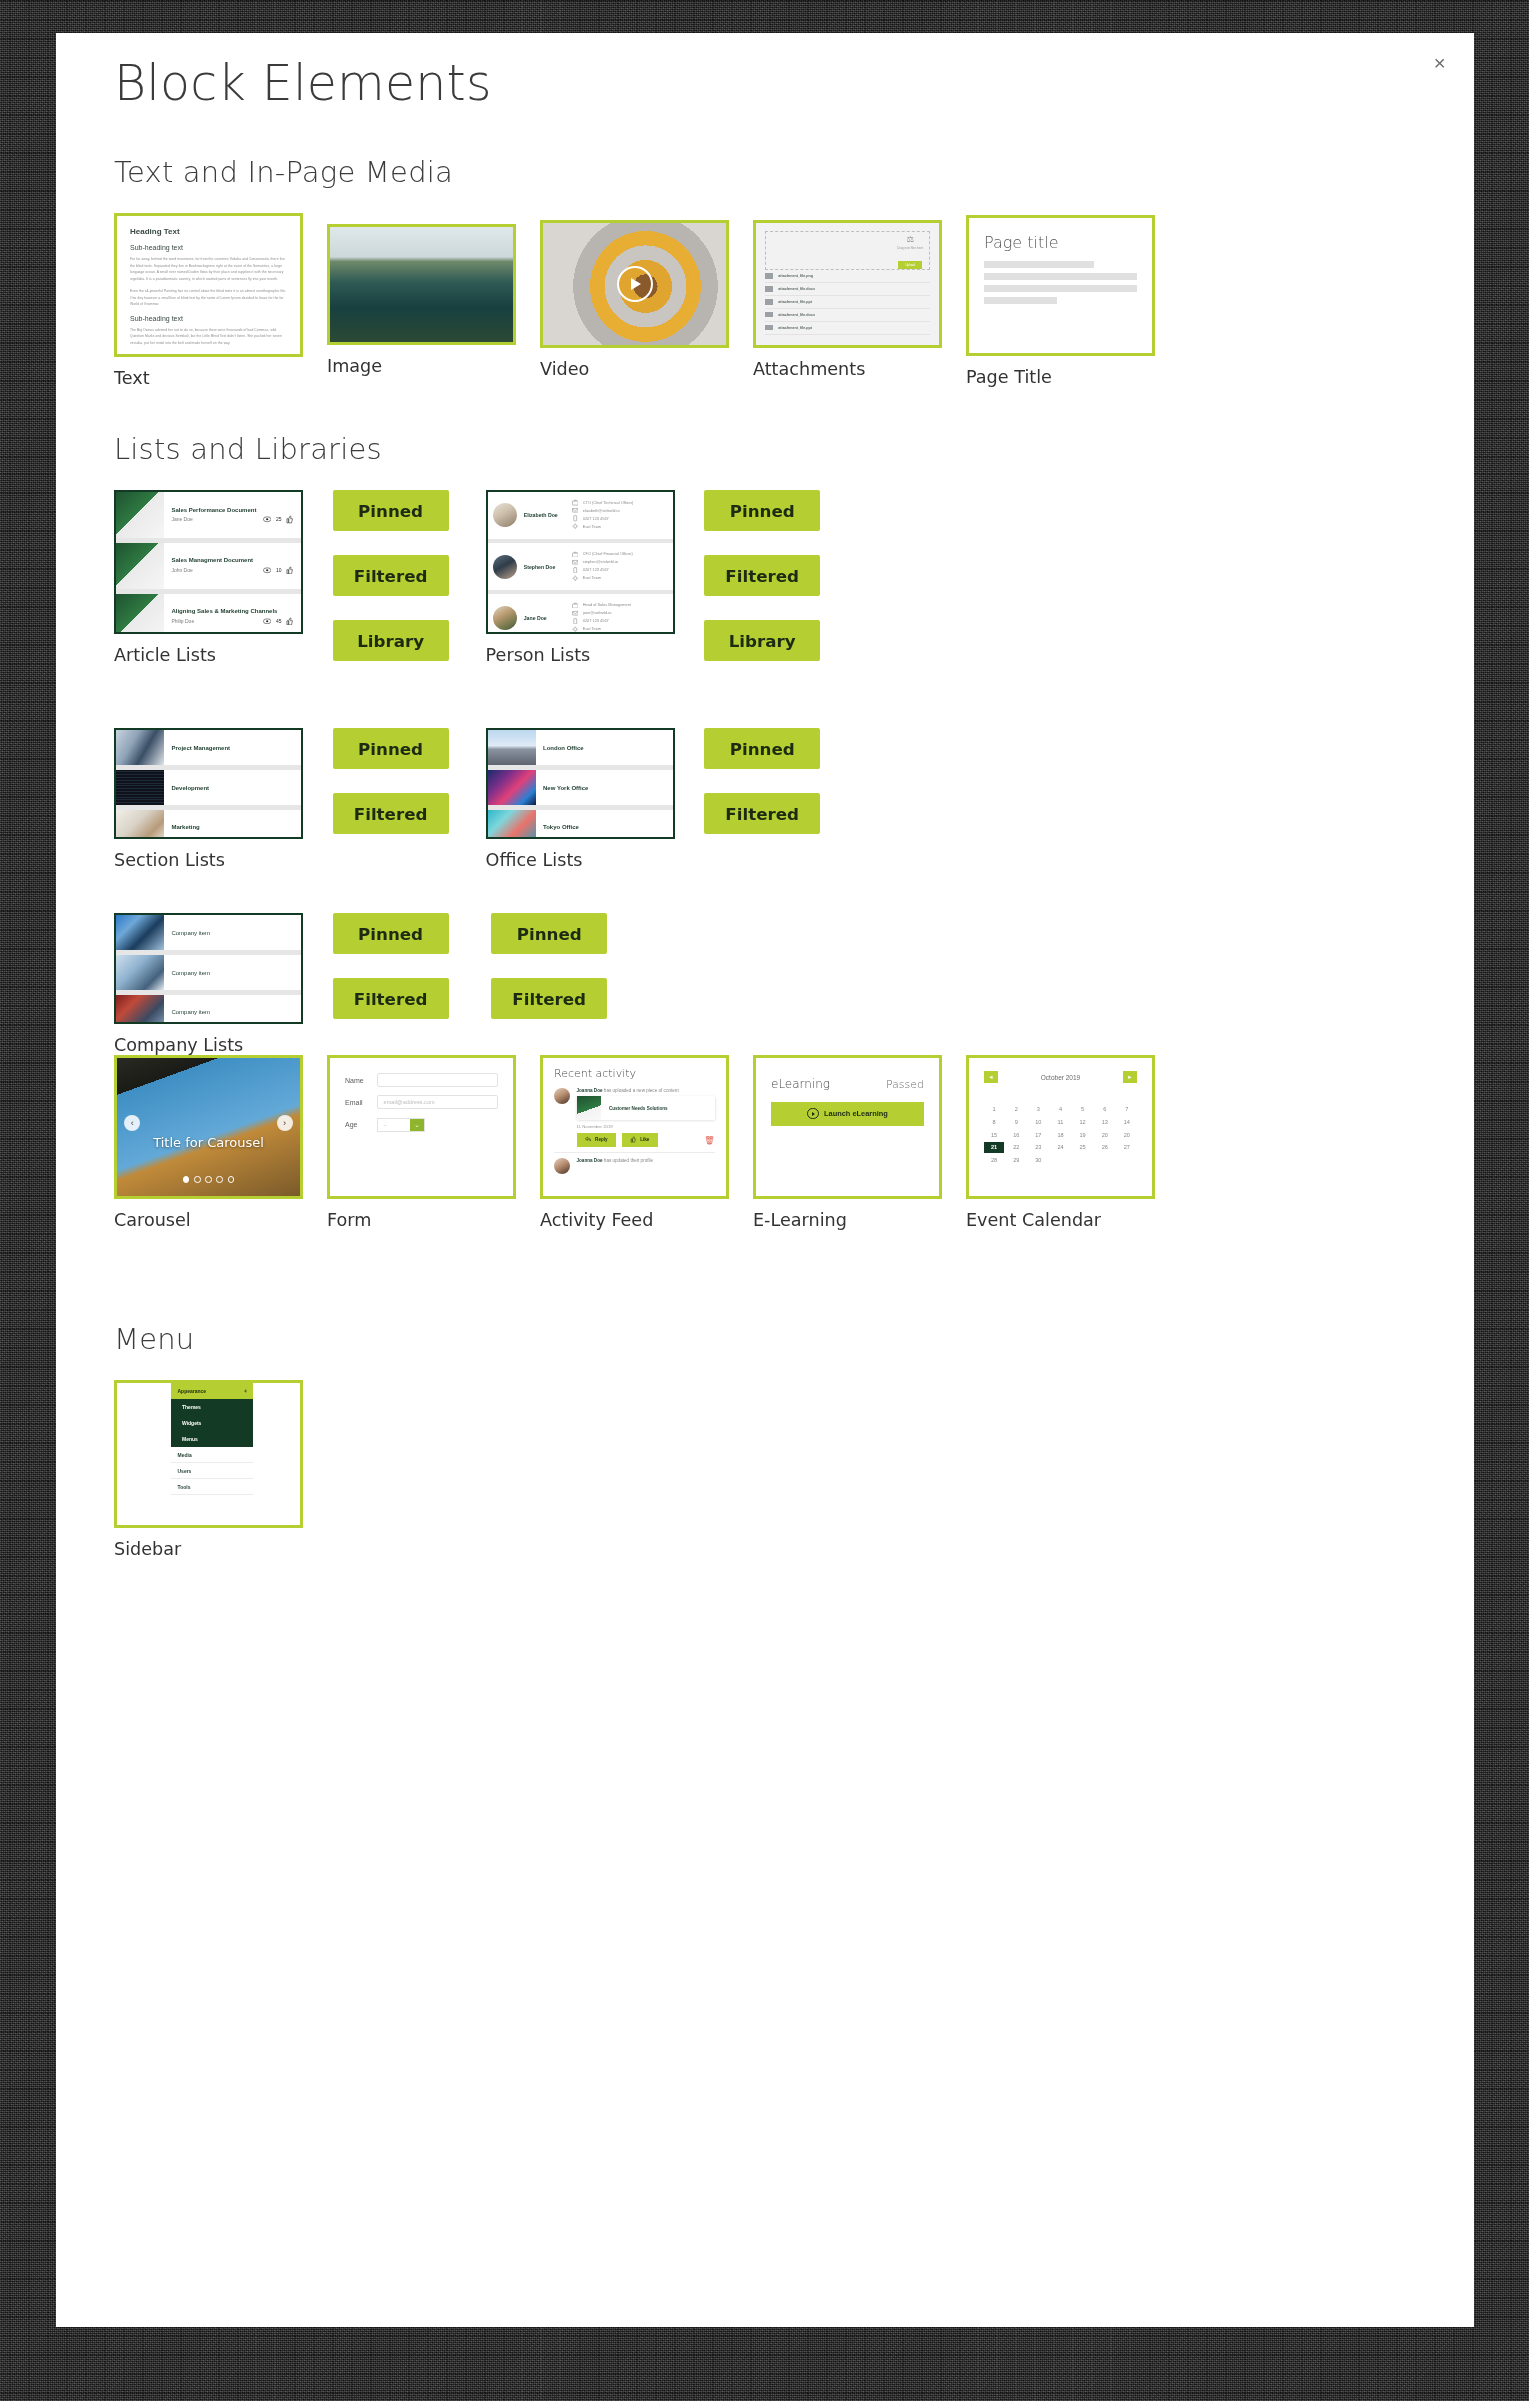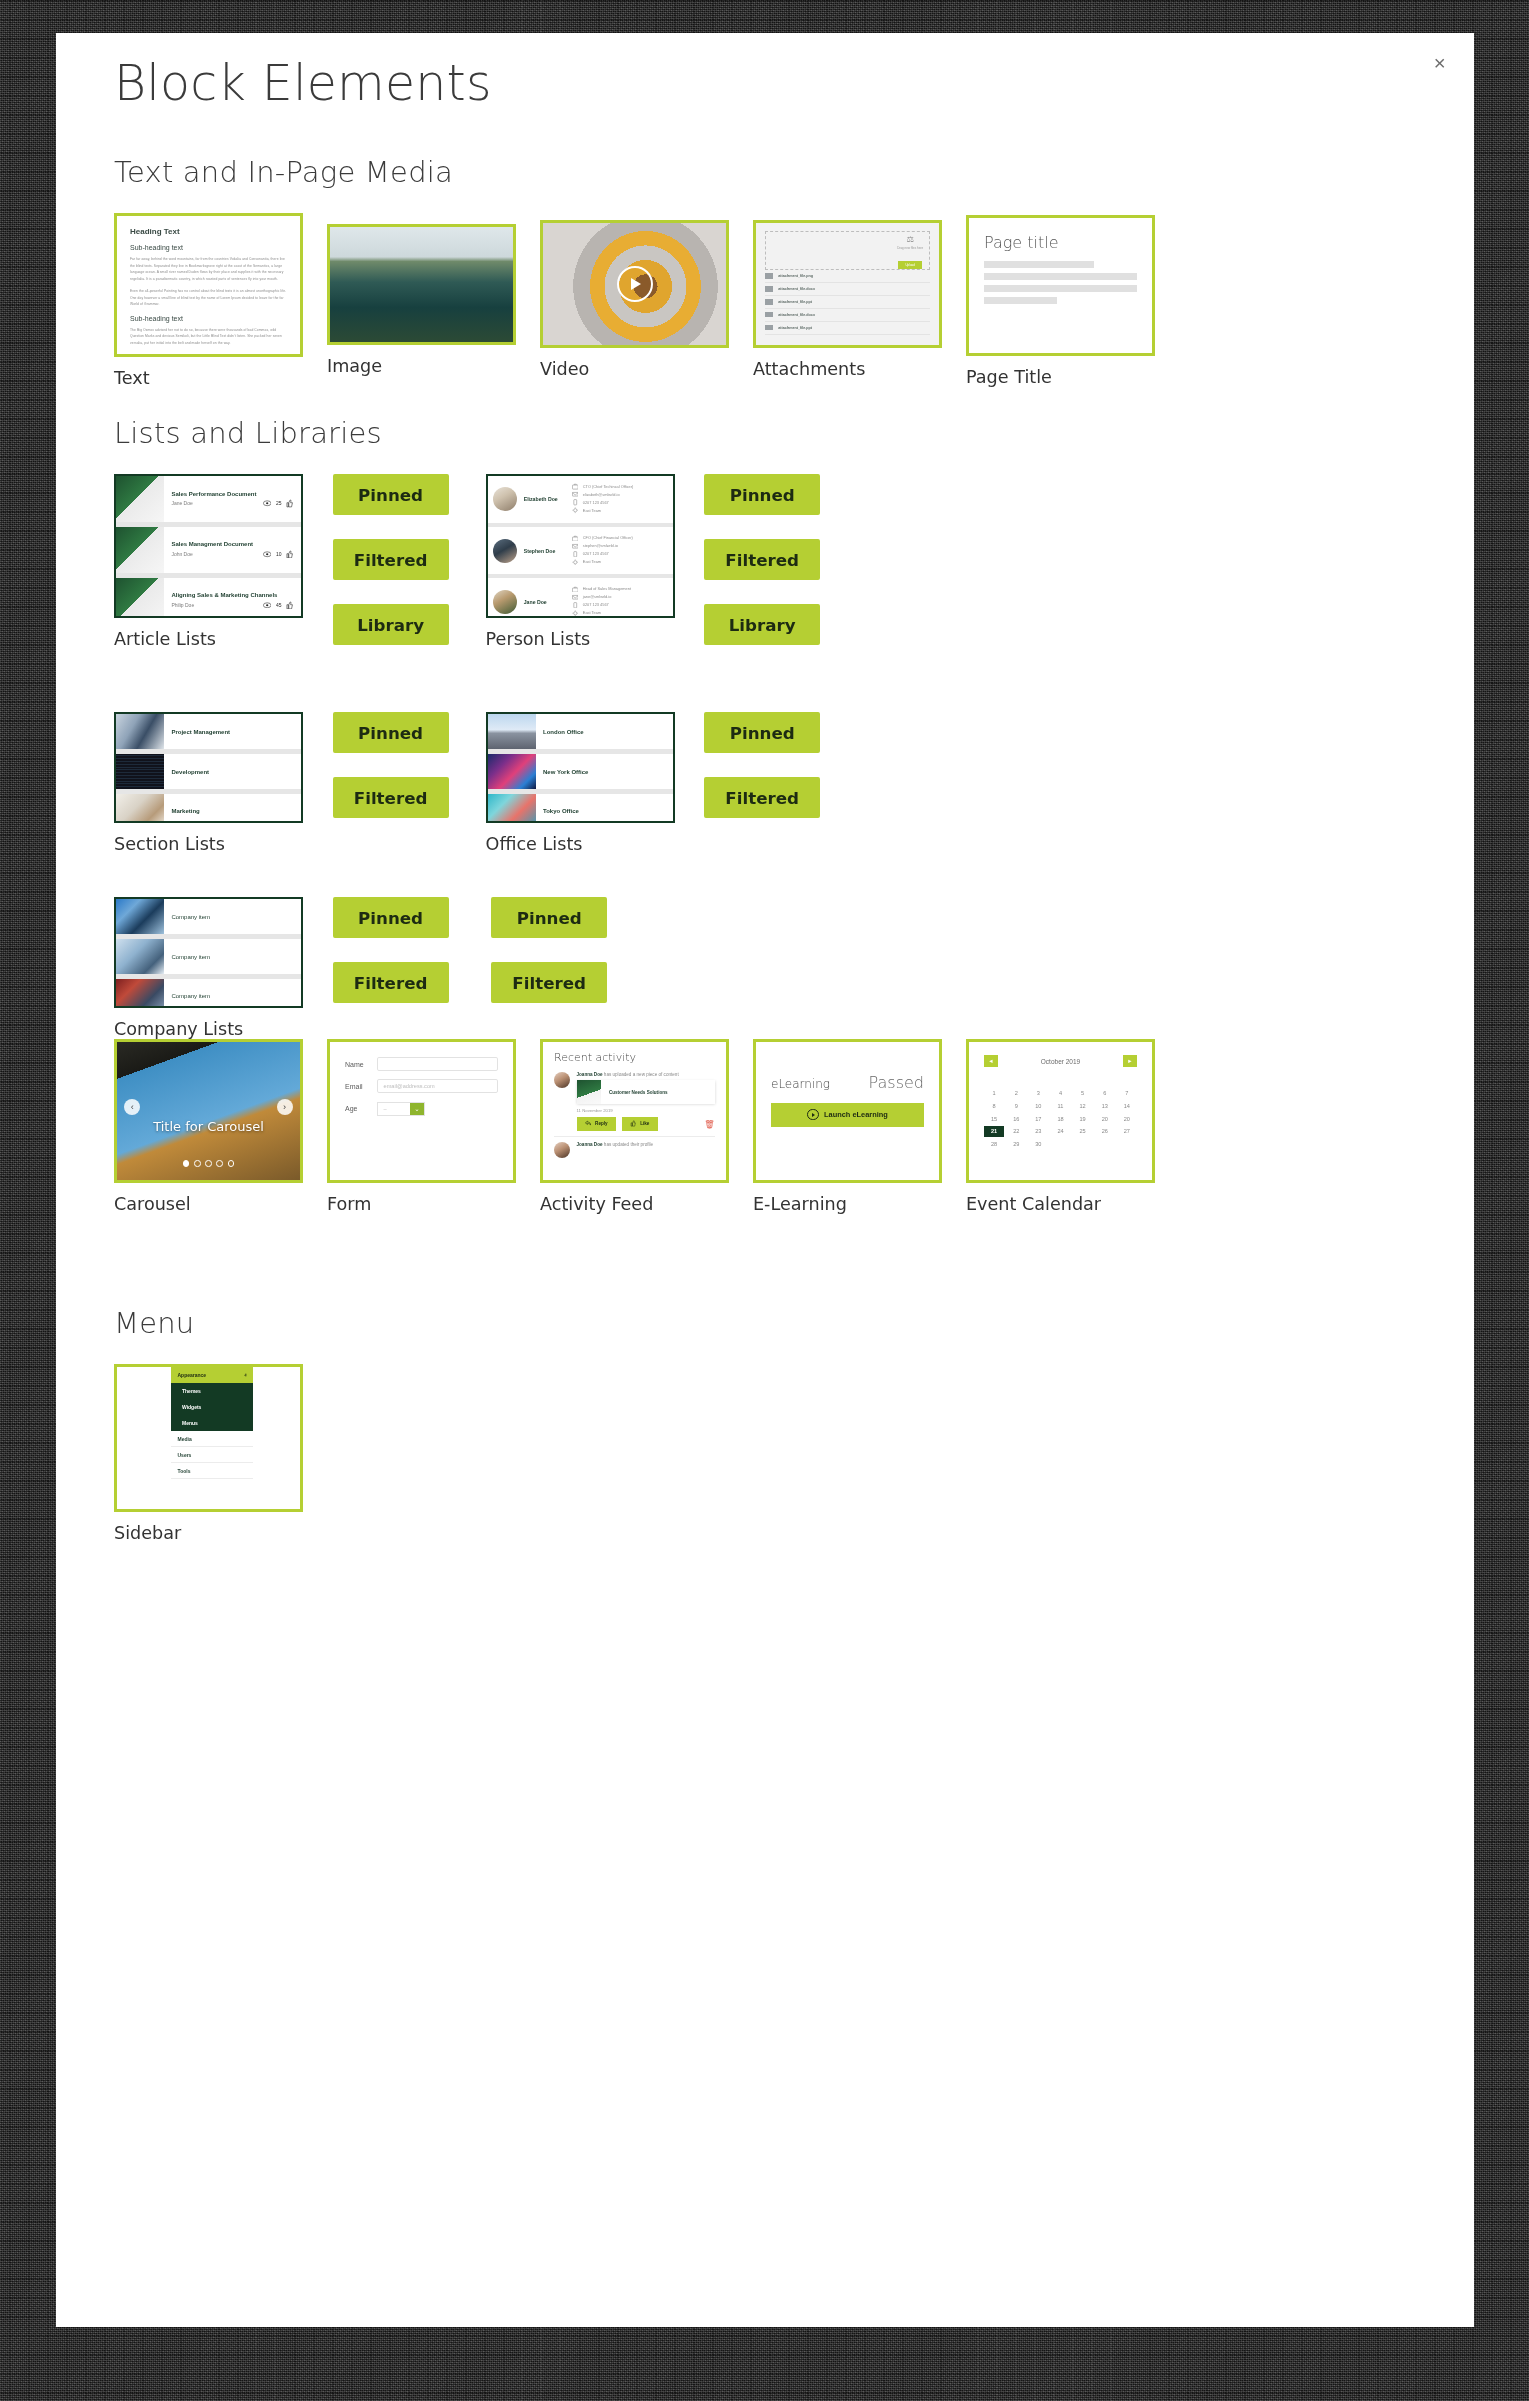--- a/index.html
+++ b/index.html
@@ -204,21 +204,21 @@
   .fm-l{width:32px;font-size:7px;color:#5a5a5a;}
   .fm-i{flex:1;height:14px;border:0.9px solid #e2e2e2;border-radius:1.9px;background:#fff;font-size:5.6px;color:#bdbdbd;display:flex;align-items:center;padding-left:5.6px;box-sizing:border-box;}
   .fm-sel{width:48px;height:14px;border:0.9px solid #e2e2e2;display:flex;align-items:center;box-sizing:border-box;}
   .fm-sel .v{flex:1;font-size:5.6px;color:#bdbdbd;padding-left:5.6px;}
   .fm-sel .c{width:14px;height:100%;background:#8fb52e;color:#fff;display:flex;align-items:center;justify-content:center;font-size:6.5px;}
 
   
   .el{padding:18.6px 15px;}
   .el-top{display:flex;align-items:baseline;margin-bottom:11px;}
   .el-t{font-family:"DejaVu Sans",sans-serif;font-weight:300;font-size:12px;color:#4a4a4a;}
-  .el-s{margin-left:auto;font-family:"DejaVu Sans",sans-serif;font-weight:300;font-size:16px;color:#6a6a6a;margin-top:12px;}
+  .el-s{margin-left:auto;font-family:"DejaVu Sans",sans-serif;font-weight:300;font-size:11px;color:#6a6a6a;}
   .el-b{background:#b5cf33;color:#1d2b12;font-weight:700;font-size:7.4px;height:24px;display:flex;align-items:center;justify-content:center;gap:5.6px;cursor:pointer;}
   .el-ci{width:9.3px;height:9.3px;border:0.9px solid #1d2b12;border-radius:50%;display:flex;align-items:center;justify-content:center;}
   .el-ci i{width:0;height:0;border-left:3.7px solid #1d2b12;border-top:2.3px solid transparent;border-bottom:2.3px solid transparent;margin-left:0.9px;}
 
   
   .cal{padding:13px 15px;}
   .cal-h{display:flex;align-items:center;margin-bottom:7.4px;}
   .cal-nav{width:14px;height:12px;background:#b5cf33;color:#fff;font-size:6.5px;display:flex;align-items:center;justify-content:center;cursor:pointer;}
   .cal-m{flex:1;text-align:center;font-size:6.5px;color:#6a6a6a;}
   .cal-g{display:grid;grid-template-columns:repeat(7,1fr);gap:1.9px;}
@@ -328,21 +328,21 @@
           <div class="pt-bar" style="width:100%"></div>
           <div class="pt-bar" style="width:100%"></div>
           <div class="pt-bar" style="width:48%"></div>
         </div>
       </div>
       <div class="cell-label">Page Title</div>
     </div>
   </div>
 
 
-  <h2 class="section-title" style="margin-top:28px">Lists and Libraries</h2>
+  <h2 class="section-title" style="margin-top:44px">Lists and Libraries</h2>
 
   <div class="row">
     <div class="cell">
       <div class="thumb dark t-list">
         <div class="lrow">
           <div class="lthumb ph-doc"></div>
           <div class="lbody">
             <div class="ltitle">Sales Performance Document</div>
             <div class="lmeta">
               <span class="lauthor">Jane Doe</span>

